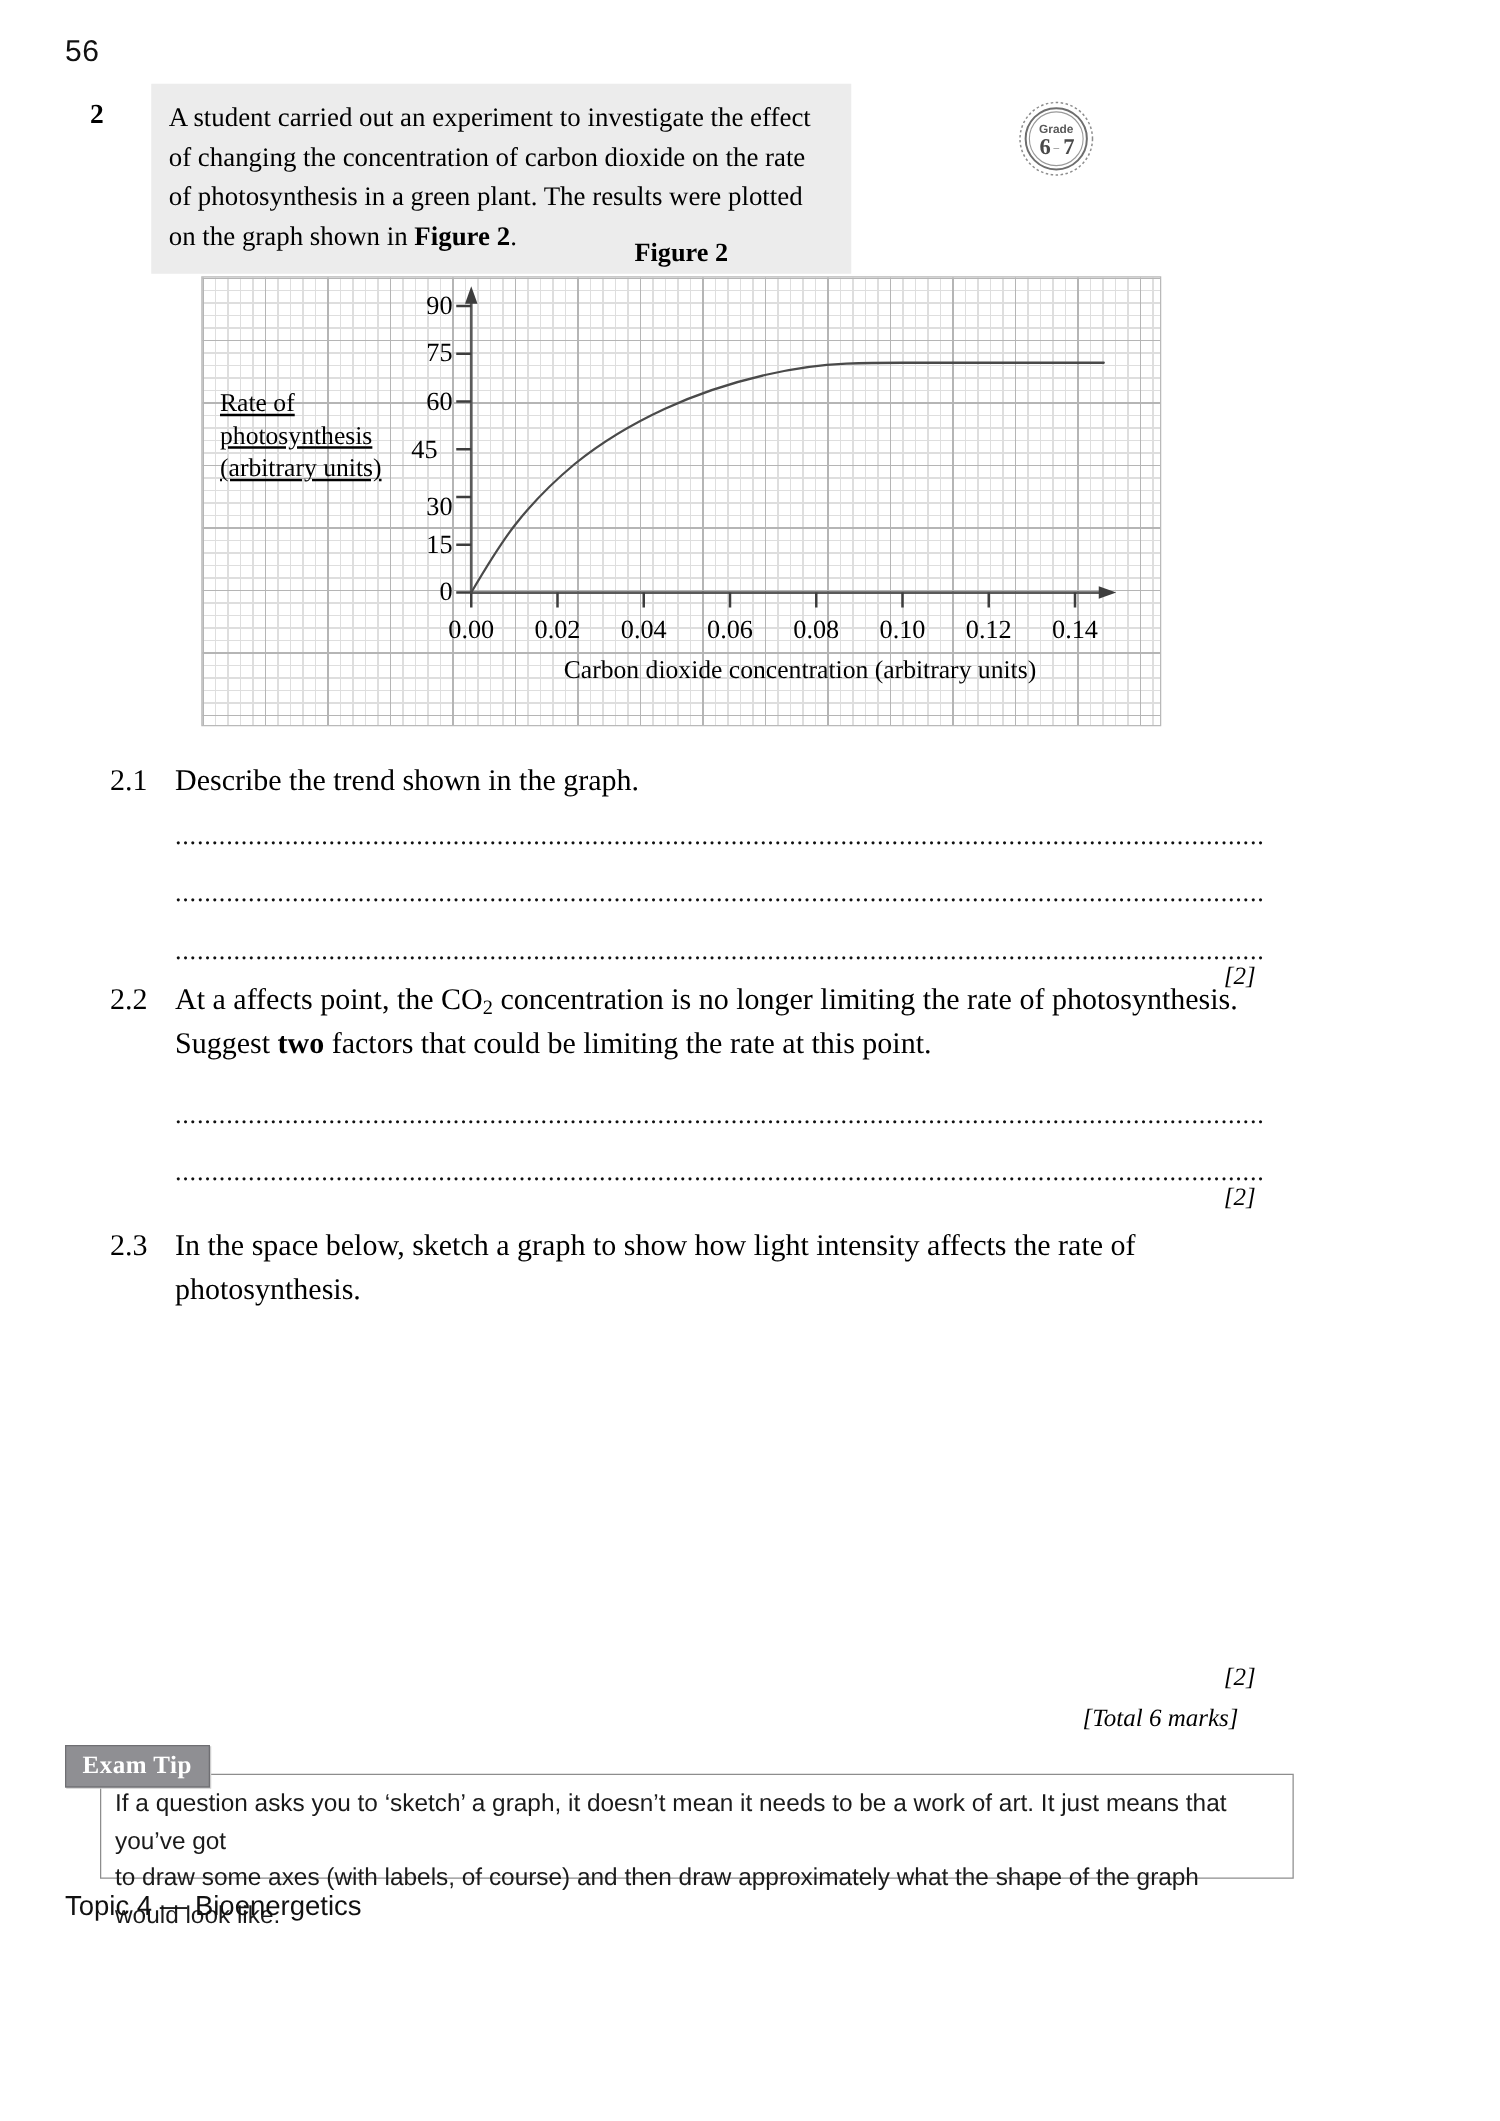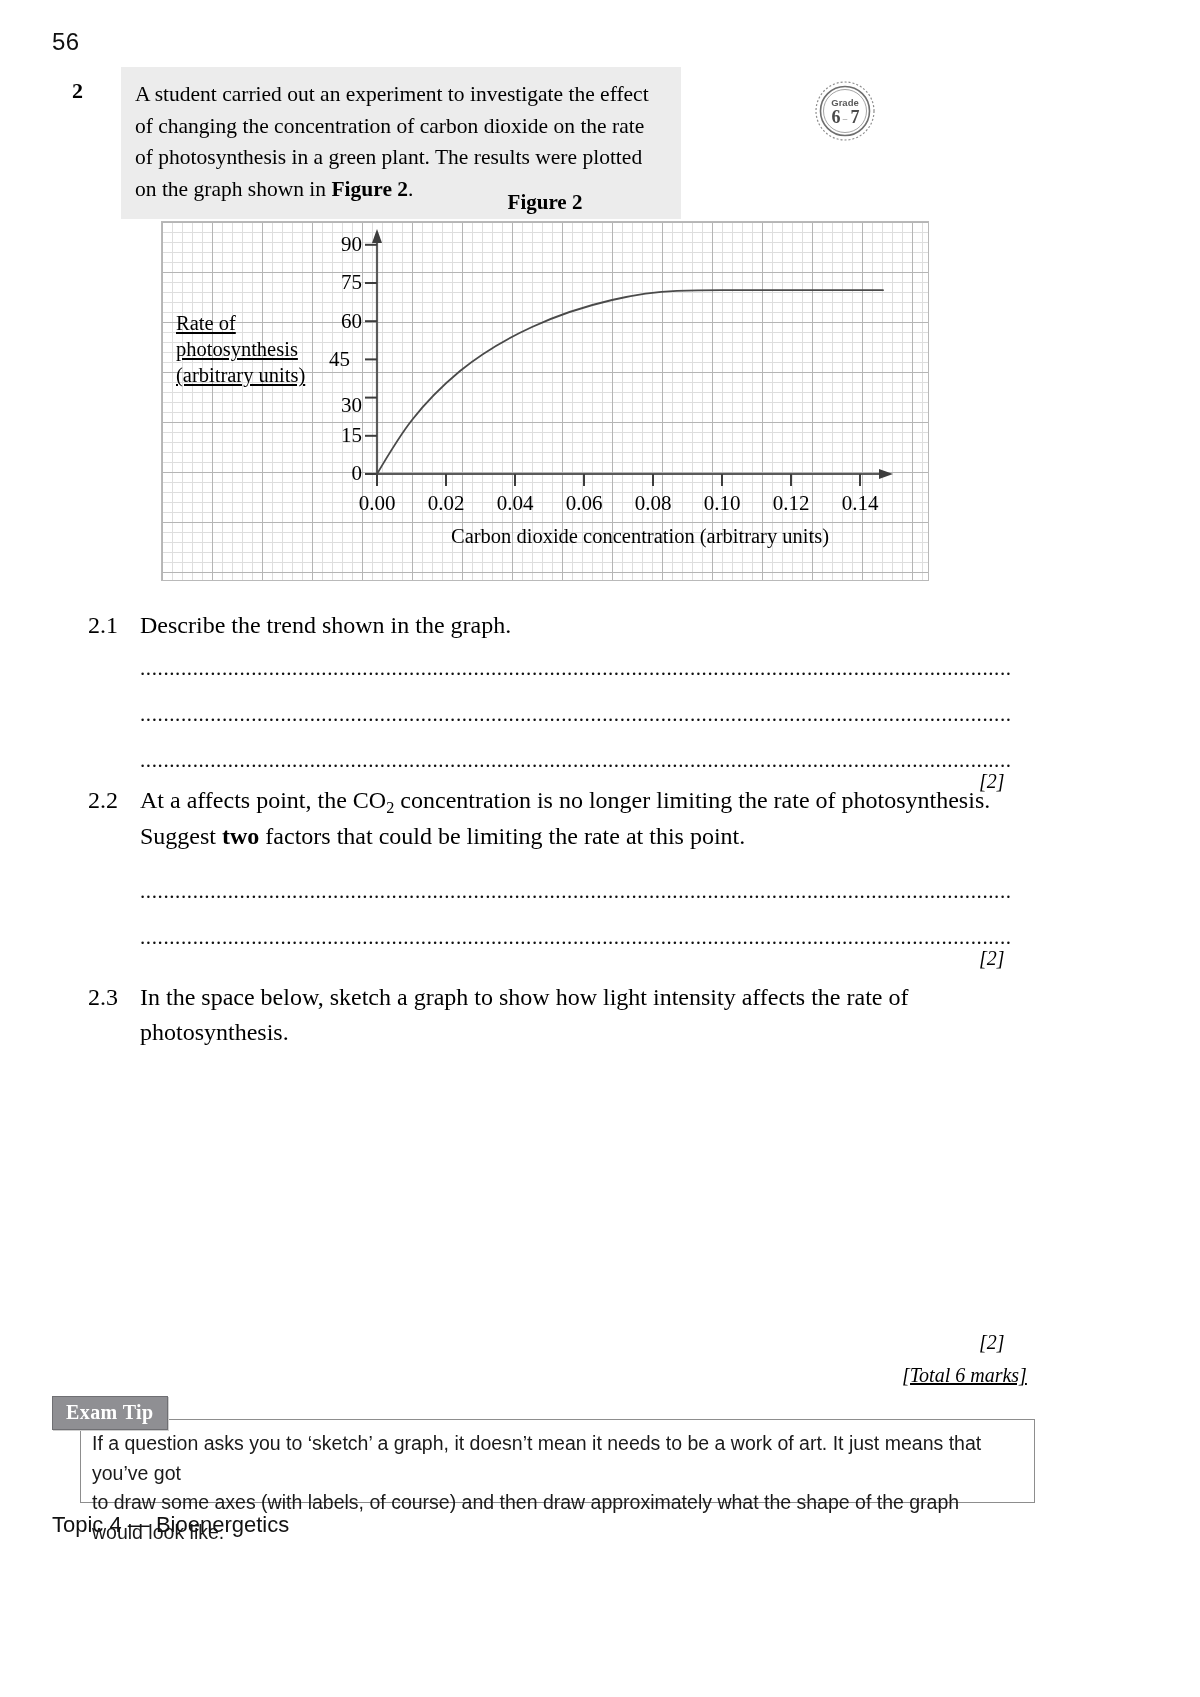--- a/index.html
+++ b/index.html
@@ -316,21 +316,21 @@
 <div class="marks" style="left:979px; top:947px;">[2]</div>
 
 <div class="subq" style="left:88px; top:980px; width:940px;">
   <span class="num">2.3</span>
   <span class="txt">In the space below, sketch a graph to show how light intensity affects the rate of photosynthesis.</span>
 </div>
 
 <div style="position:absolute; left:88px; top:1020px; width:940px; height:290px;"></div>
 
 <div class="marks" style="left:979px; top:1331px;">[2]</div>
-<div class="marks" style="left:902px; top:1364px;text-decoration:underline;">[Total 6 marks]</div>
+<div class="marks" style="left:866px; top:1364px;">[Total 6 marks]</div>
 
 <div class="examtip-box"></div>
 <div class="examtip-label">Exam Tip</div>
 <div class="examtip-text">
   <div>If a question asks you to ‘sketch’ a graph, it doesn’t mean it needs to be a work of art.  It just means that you’ve got</div>
   <div>to draw some axes (with labels, of course) and then draw approximately what the shape of the graph would look like.</div>
 </div>
 
 <div class="footer">Topic 4 — Bioenergetics</div>
 

